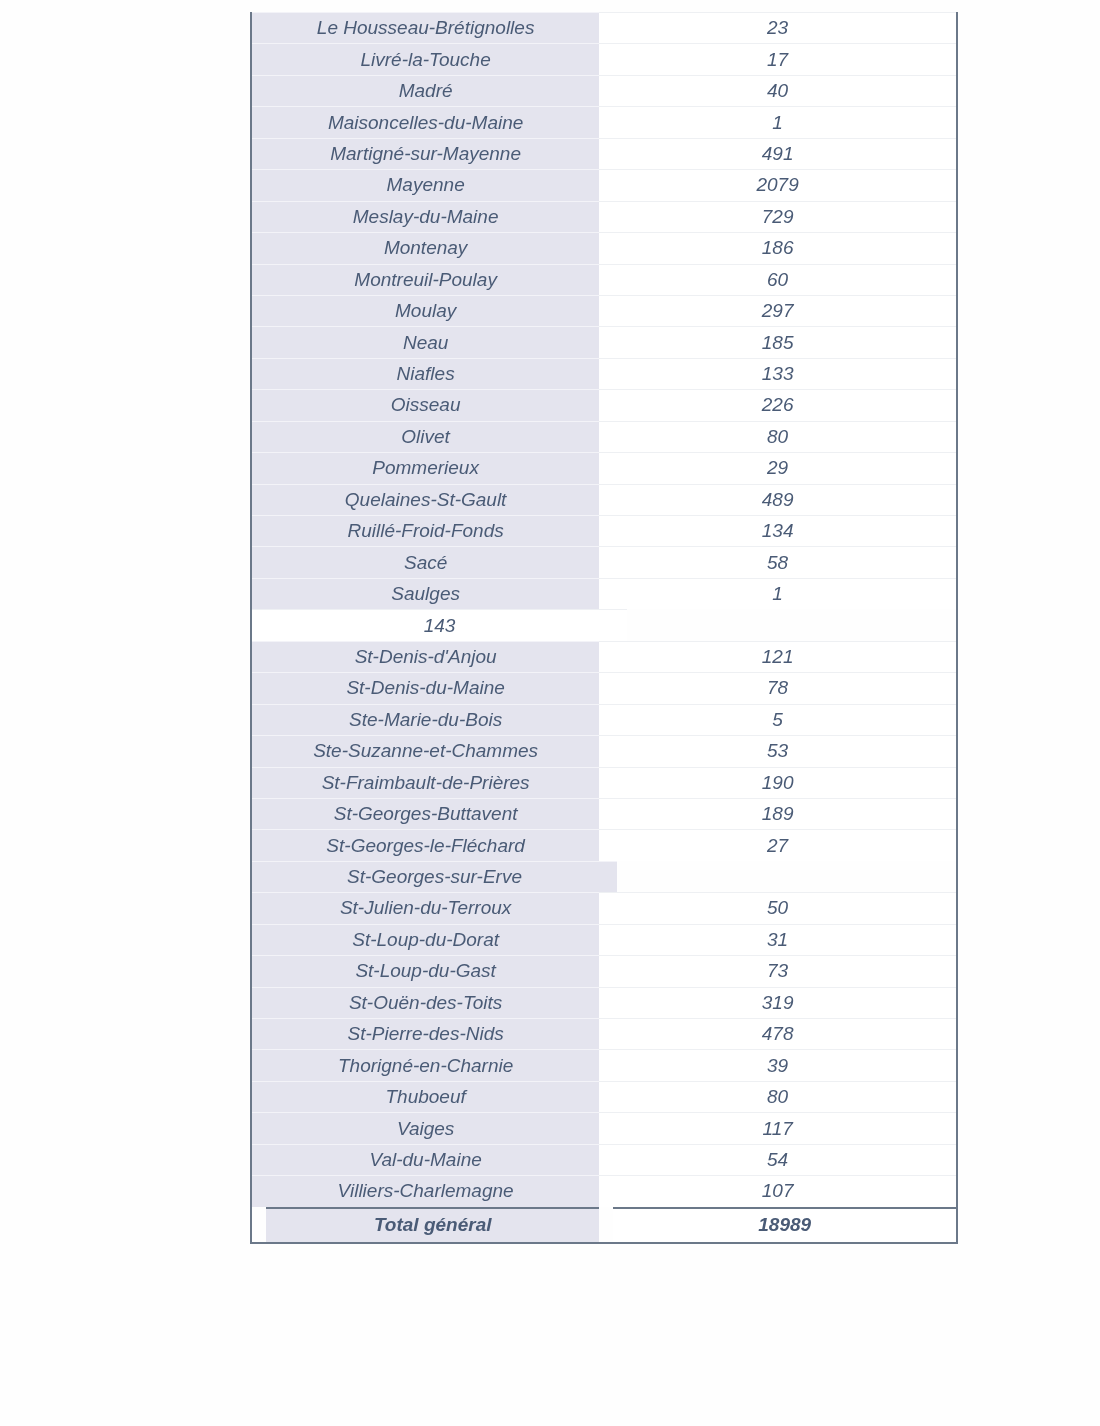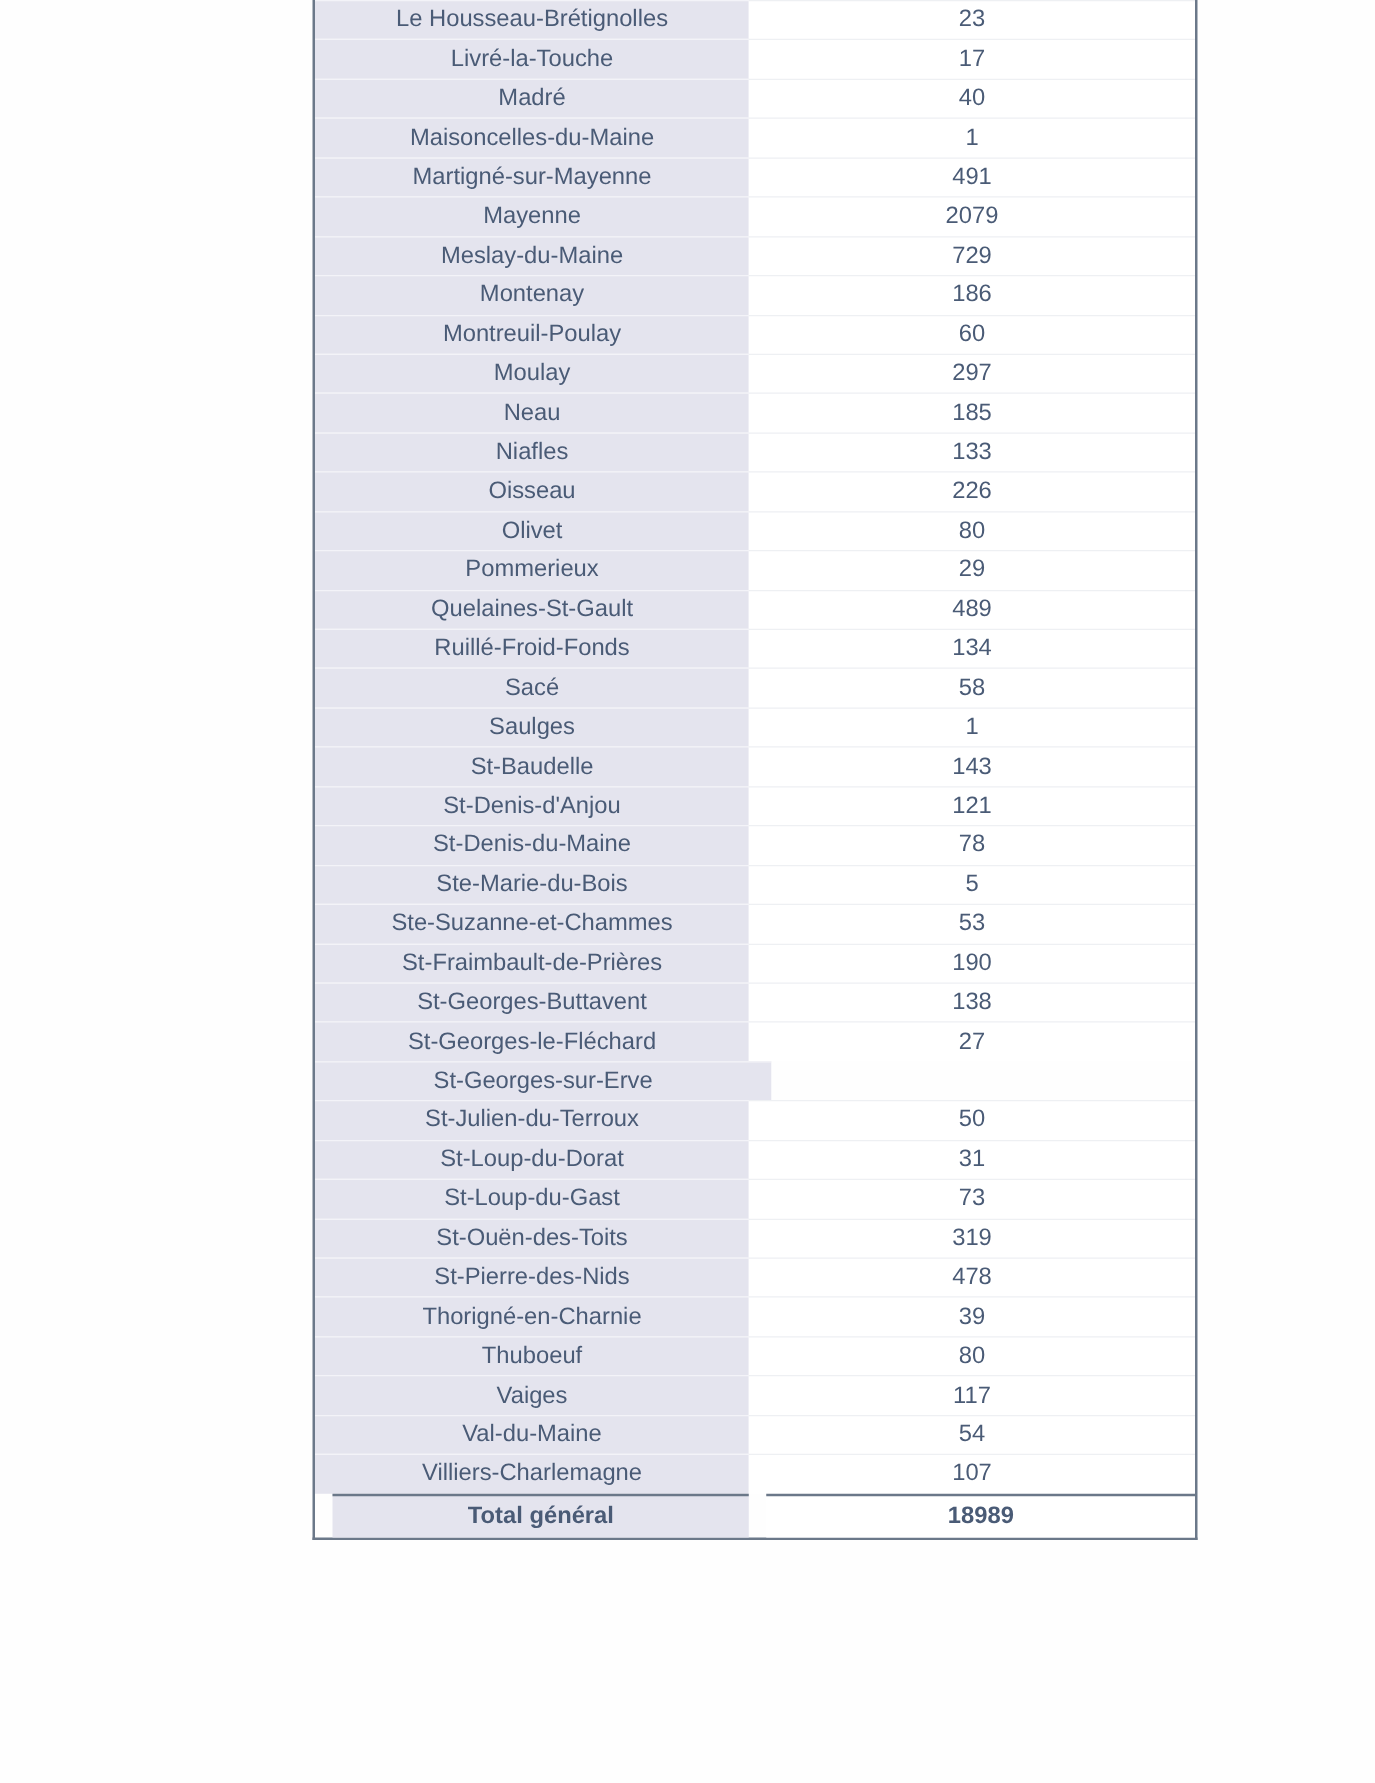--- a/index.html
+++ b/index.html
@@ -15,25 +15,26 @@
   html,body{width:1100px;height:1426px;}
   body{
     background:var(--page-bg);
     font-family:"Liberation Sans","DejaVu Sans",sans-serif;
     position:relative;
     overflow:hidden;
   }
   .data-table{
     position:absolute;
     left:250px;
-    top:0;
+    top:12px;
     width:708px;
     border-left:2px solid var(--border);
     border-right:2px solid var(--border);
     border-bottom:2px solid var(--border);
+    font-style:italic;
   }
   .row{
     display:flex;
     width:100%;
     height:31.45px;
   }
   .cell{
     display:flex;
     align-items:center;
     justify-content:center;
@@ -155,21 +156,20 @@
     <div class="cell name-cell">Sacé</div>
     <div class="cell value-cell">58</div>
   </div>
 
   <div class="row">
     <div class="cell name-cell">Saulges</div>
     <div class="cell value-cell">1</div>
   </div>
 
   <div class="row">
-    <div class="cell name-cell">St-Baudelle</div>
     <div class="cell value-cell">143</div>
   </div>
 
   <div class="row">
     <div class="cell name-cell">St-Denis-d'Anjou</div>
     <div class="cell value-cell">121</div>
   </div>
 
   <div class="row">
     <div class="cell name-cell">St-Denis-du-Maine</div>
@@ -186,21 +186,21 @@
     <div class="cell value-cell">53</div>
   </div>
 
   <div class="row">
     <div class="cell name-cell">St-Fraimbault-de-Prières</div>
     <div class="cell value-cell">190</div>
   </div>
 
   <div class="row">
     <div class="cell name-cell">St-Georges-Buttavent</div>
-    <div class="cell value-cell">138</div>
+    <div class="cell value-cell">189</div>
   </div>
 
   <div class="row">
     <div class="cell name-cell">St-Georges-le-Fléchard</div>
     <div class="cell value-cell">27</div>
   </div>
 
   <div class="row">
     <div class="cell name-cell">St-Georges-sur-Erve</div>
   </div>

